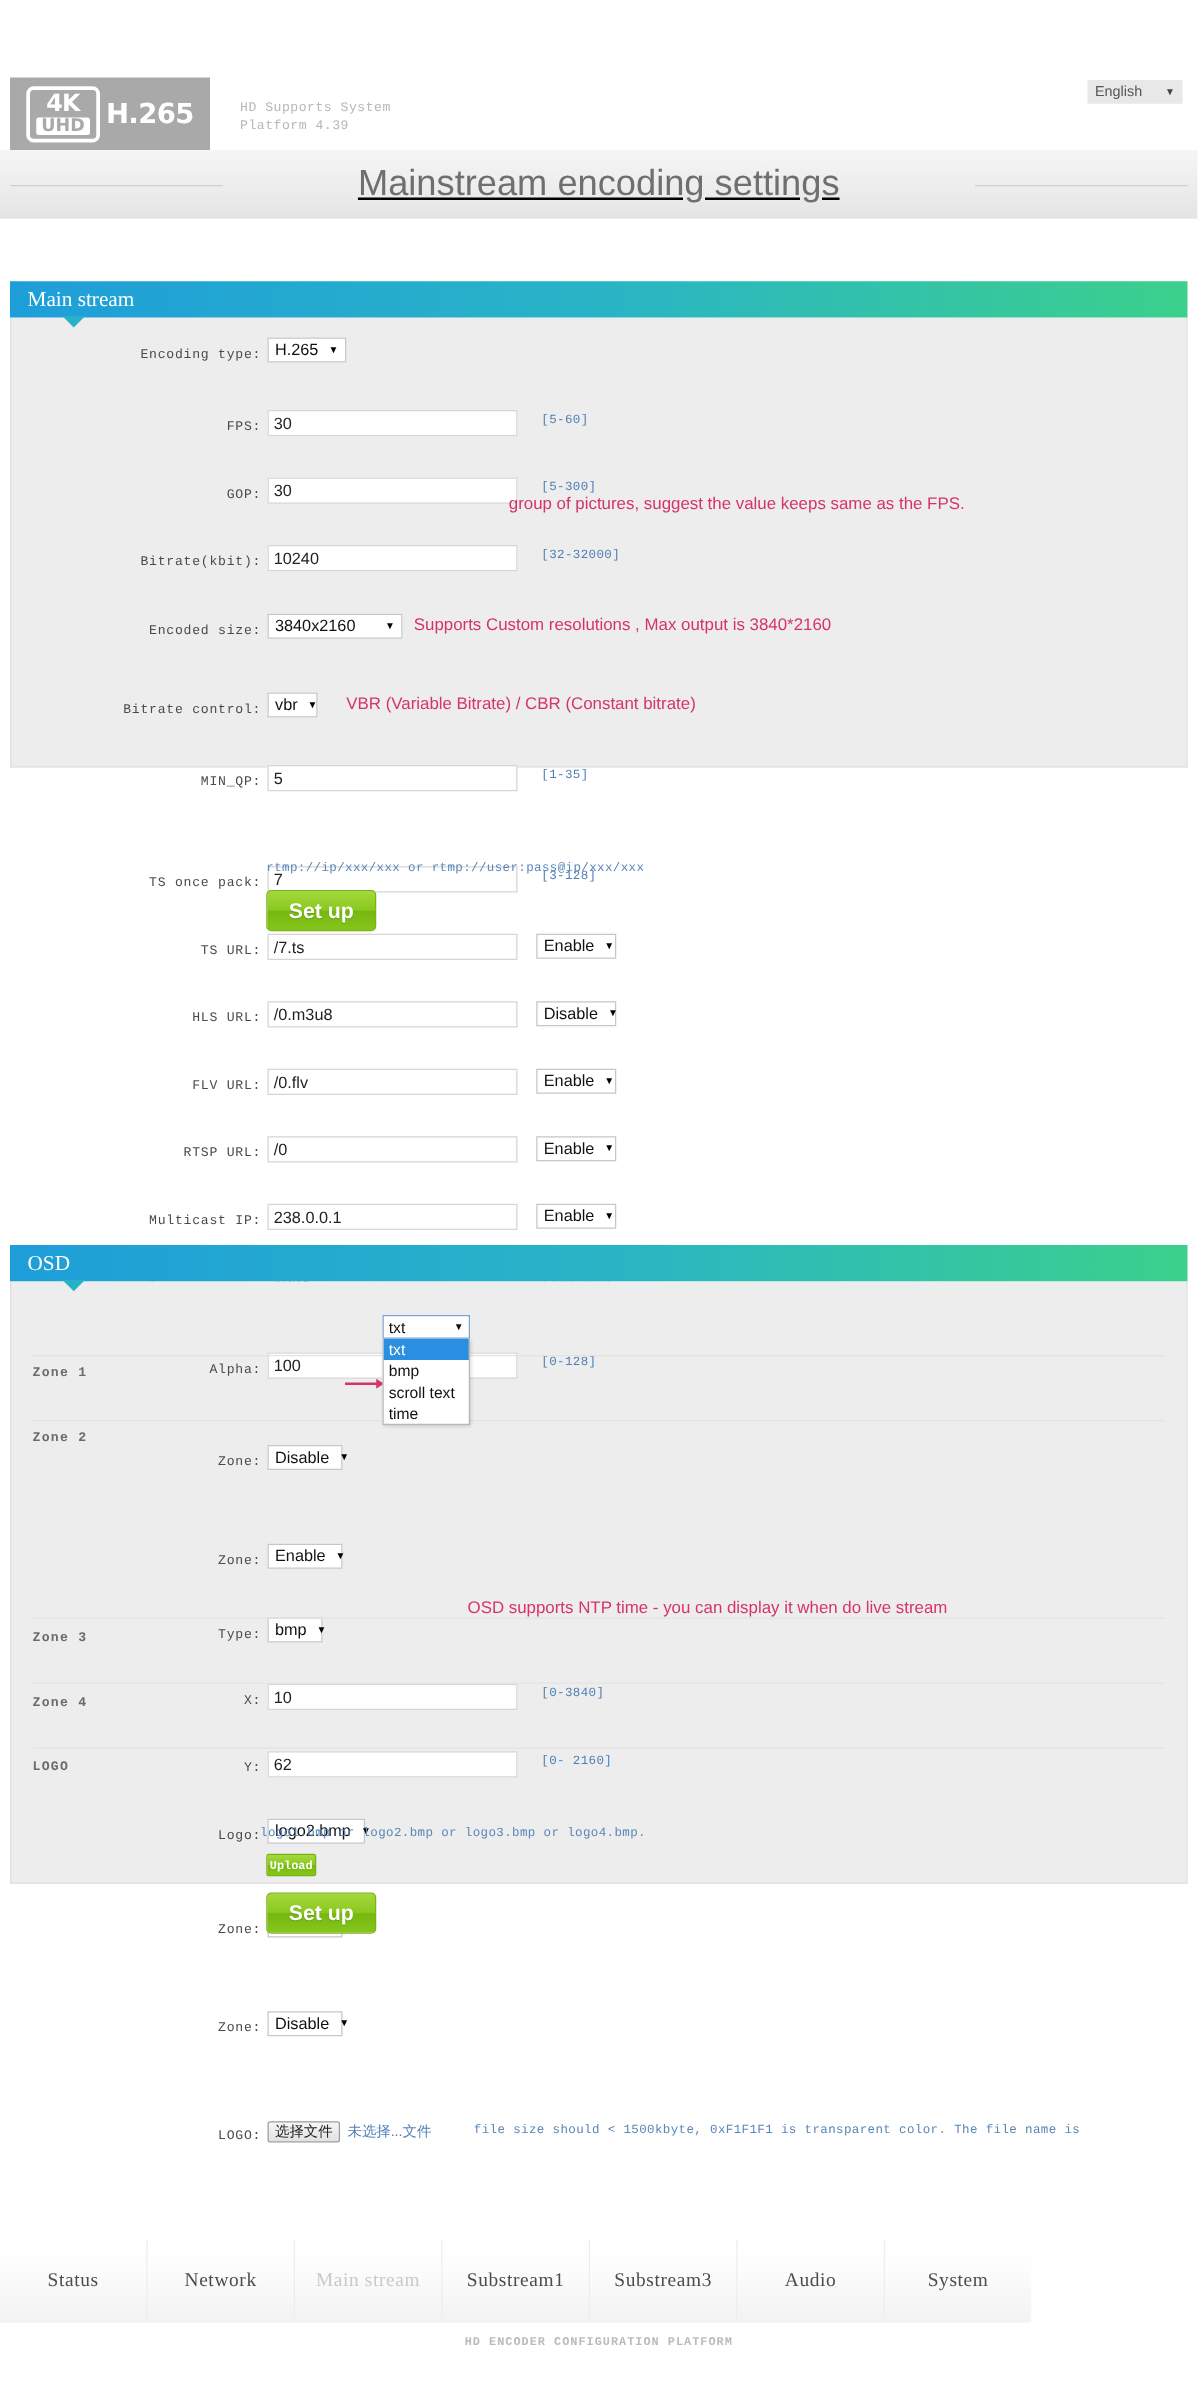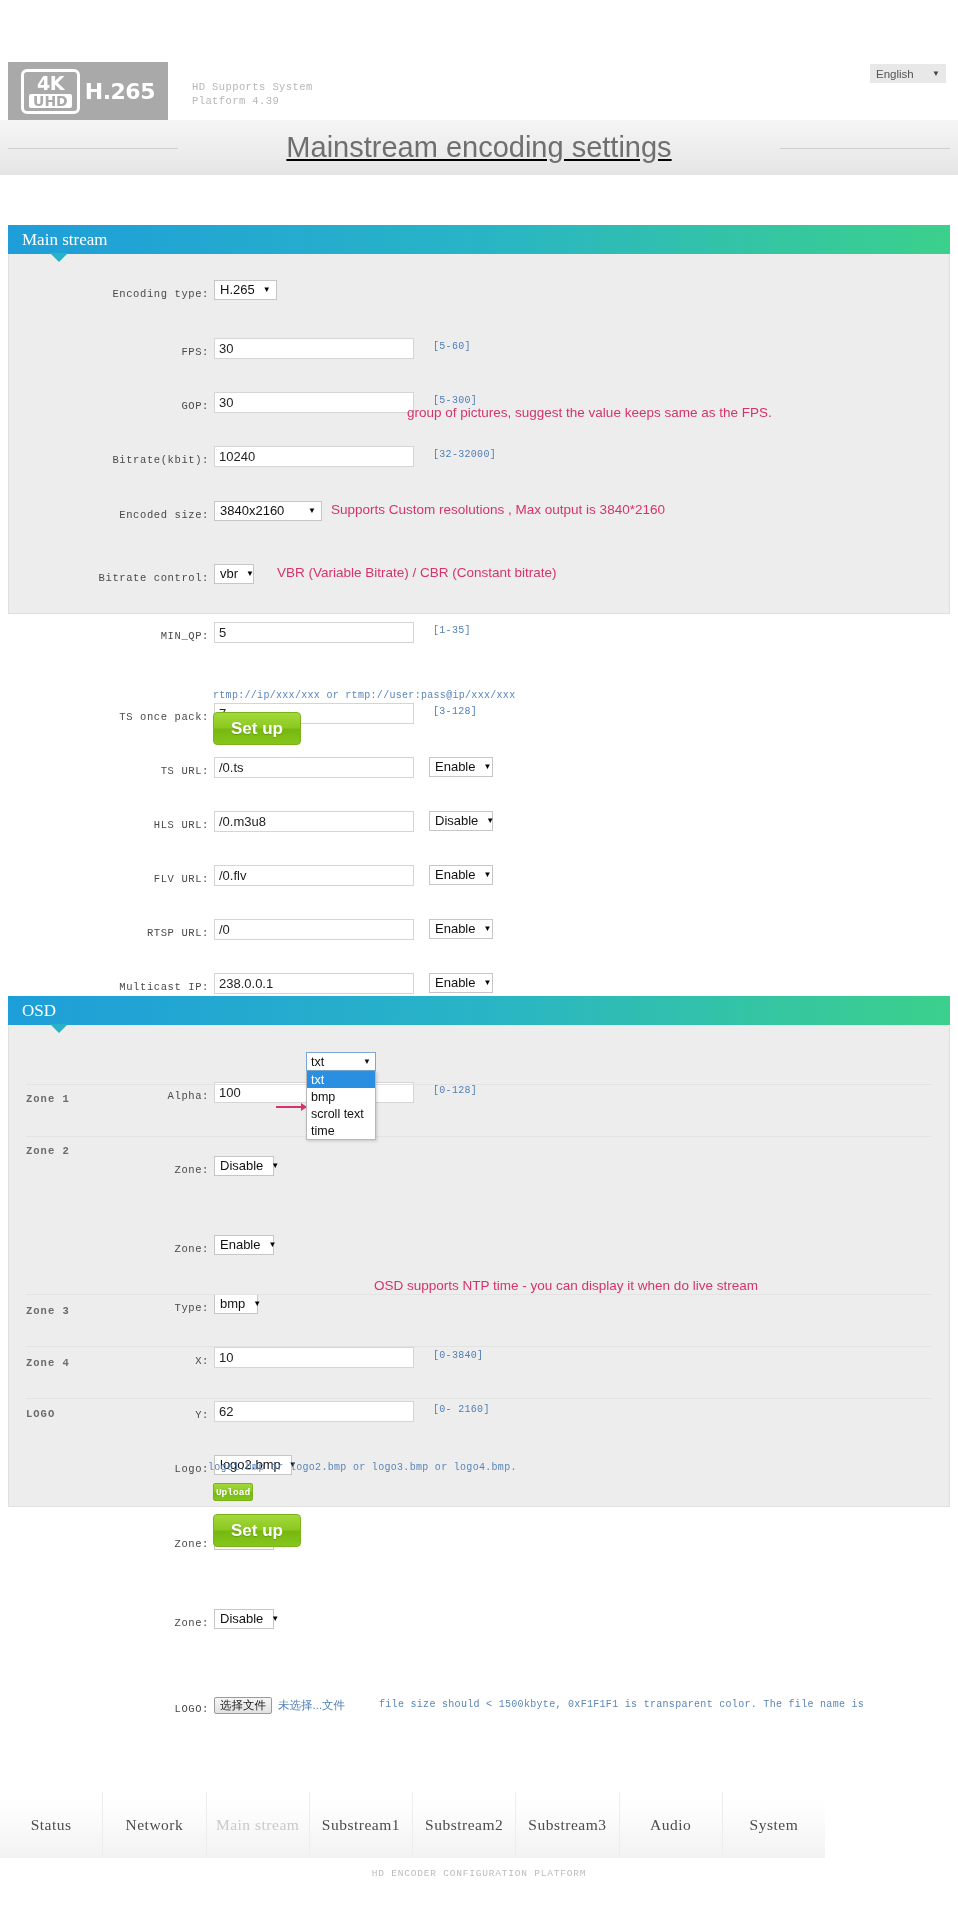--- a/index.html
+++ b/index.html
@@ -89,21 +89,21 @@
     width: 0; height: 0;
     border-left: 9px solid transparent; border-right: 9px solid transparent;
     border-top: 9px solid #27b2c8;
   }
   .panel-body {
     background: #ededed;
     border: 1px solid #e0e0e0; border-top: none;
   }
 
   #panel-main { top: 225px; }
-  #panel-main .panel-body { height: 360px; padding-top: 26px; }
+  #panel-main .panel-body { height: 360px; padding-top: 16px; }
 
   #panel-osd { top: 996px; }
   #panel-osd .panel-body { height: 482px; }
 
   
   .row { position: relative; height: 27px; }
   .lbl {
     position: absolute; right: 0; top: 0;
     width: 200px; text-align: right;
     font-family: "Liberation Mono", monospace;
@@ -245,21 +245,21 @@
     color: #4c4c4c; letter-spacing: 0.5px;
     border-right: 1px solid #ededed;
   }
   .nav-item:first-child { border-left: none; }
   .nav-item:last-child { border-right: none; }
   .nav-item.active { color: #c9c9c9; }
   #footer-caption {
     position: absolute; left: 0; top: 100px; width: 958px;
     text-align: center;
     font-family: "Liberation Mono", monospace; font-size: 9.5px;
-    color: #bbbbbb; letter-spacing: 0.8px;
+    color: #bbbbbb; letter-spacing: 0.8px; font-weight: bold;
   }
   #bg-gray {
     position: absolute; left: 0; top: 120px; width: 958px; height: 1650px;
     background: #e4e4e4; z-index: -1;
   }
 </style>
 </head>
 <body>
 
 <div id="bg-gray"></div>
@@ -368,21 +368,21 @@
           <div class="lbl">TS once pack:</div>
         </div>
       <div class="fld">7</div>
       <div class="hint" style="left:424px;">[3-128]</div>
     </div>
 
     <div class="row" style="top:261px;">
       <div class="lbl-wrap">
           <div class="lbl">TS URL:</div>
         </div>
-      <div class="fld">/0.ts</div>
+      <div class="fld">/7.ts</div>
       <div class="sel" style="left:420px; width:64px;">
         <span>Enable</span>
         <span class="caret">▼</span>
       </div>
     </div>
 
     <div class="row" style="top:288px;">
       <div class="lbl-wrap">
           <div class="lbl">HLS URL:</div>
         </div>
@@ -592,19 +592,18 @@
   </div>
 </div>
 
 <div id="footer-wrap">
   <div id="footer-notch"></div>
   <div id="nav">
     <div class="nav-item">Status</div>
     <div class="nav-item">Network</div>
     <div class="nav-item active">Main stream</div>
     <div class="nav-item">Substream1</div>
-    <div class="nav-item">Substream2</div>
     <div class="nav-item">Substream3</div>
     <div class="nav-item">Audio</div>
     <div class="nav-item">System</div>
   </div>
   <div id="footer-caption">HD ENCODER CONFIGURATION PLATFORM</div>
 </div>
 
 </body></html>

